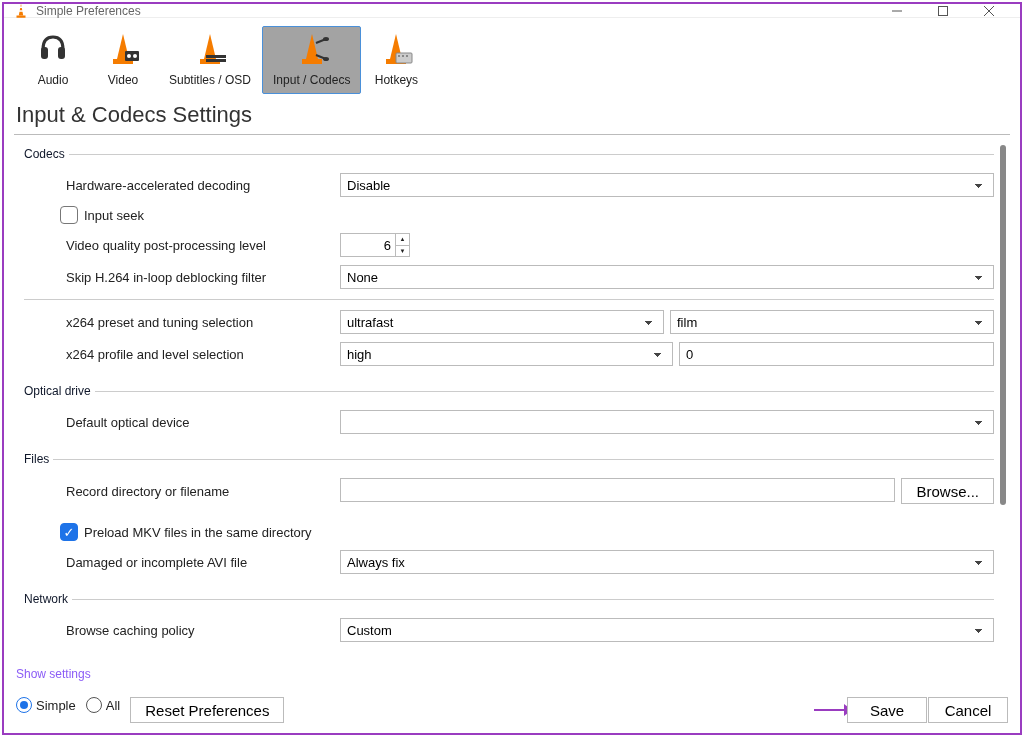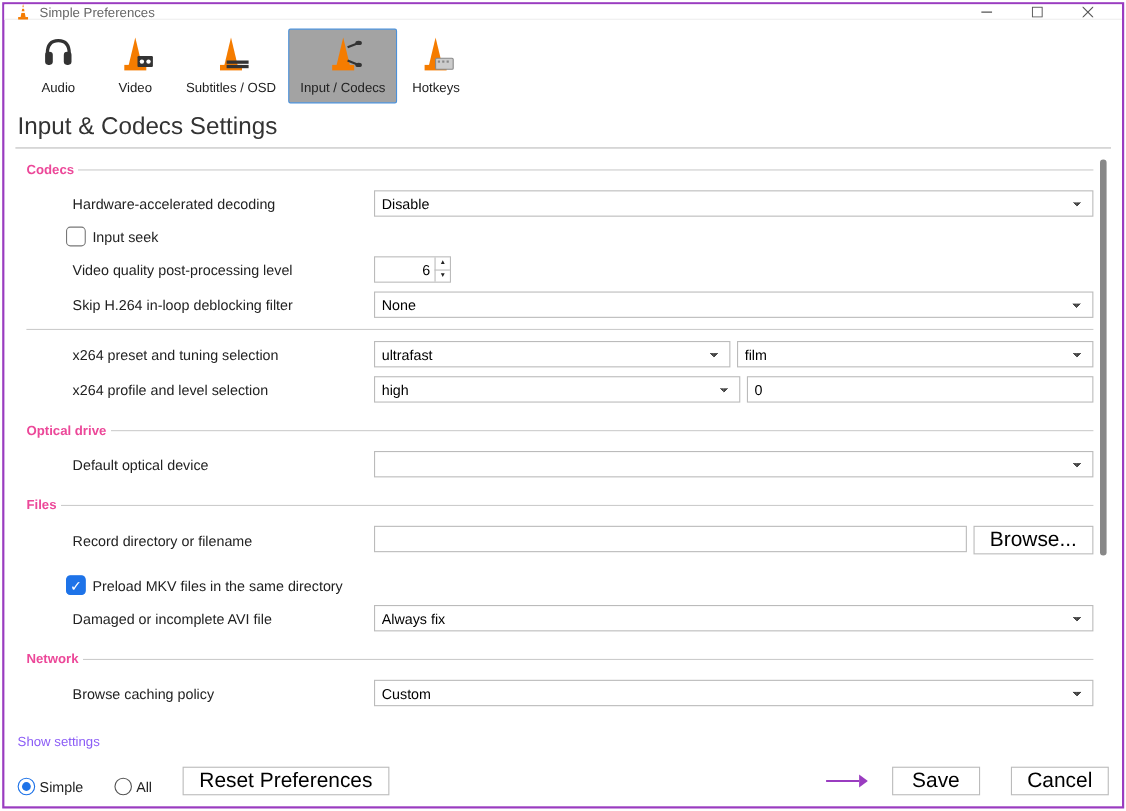--- a/index.html
+++ b/index.html
@@ -88,24 +88,23 @@
 fieldset.group {
   border: 1px solid #ccc;
   border-left: none;
   border-right: none;
   border-bottom: none;
   margin: 6px 0 14px 0;
   padding: 8px 0 0 0;
 }
 fieldset.group > legend {
   font-size: 12px;
-  color: #ec4899;
+  color: #0f172a;
   padding: 0 4px 0 0;
   margin-left: 0;
-  font-weight: bold;
 }
 .row {
   display: flex;
   align-items: center;
   padding: 4px 0;
   min-height: 28px;
   margin-left: 36px;
 }
 .hr { border: none; border-top: 1px solid #ccc; margin: 6px 0; }
 .label-col {
@@ -139,32 +138,32 @@
   width: 18px; height: 18px; border: 1.5px solid #777; border-radius: 4px;
   display: inline-flex; align-items:center; justify-content:center; margin-right:6px;
   background:#fff;
 }
 .chk-custom.checked { background:#1e73e8; border-color:#1e73e8; color:#fff; }
 .btn {
   border: 1px solid #bbb;
   background: #fff;
   height: 26px;
   padding: 0 14px;
-  font-size: 19px;
+  font-size: 15px;
   font-family: inherit;
   cursor: pointer;
 }
 .footer {
   border-top: none;
   padding: 4px 12px 10px 12px;
   display: flex;
   align-items: center;
 }
-.footer-left { display:flex; align-items:flex-end; gap:28px; }
-.footer-right { margin-left:auto; display:flex; align-items:center; gap:28px; }
+.footer-left { display:flex; align-items:flex-start; gap:10px; }
+.footer-right { margin-left:auto; display:flex; align-items:center; gap:1px; }
 .radio-wrap { display:flex; align-items:center; gap:4px; }
 .radio {
   width:16px; height:16px; border:1.5px solid #555; border-radius:50%;
   display:inline-flex; align-items:center; justify-content:center;
 }
 .radio.checked::after { content:''; width:8px; height:8px; background:#1e73e8; border-radius:50%; }
 .radio.checked { border-color:#1e73e8; }
 .arrow-annot {
   color:#9a3cc0; font-size:22px; font-weight:bold; margin-right:-6px;
   display:flex; align-items:center;

